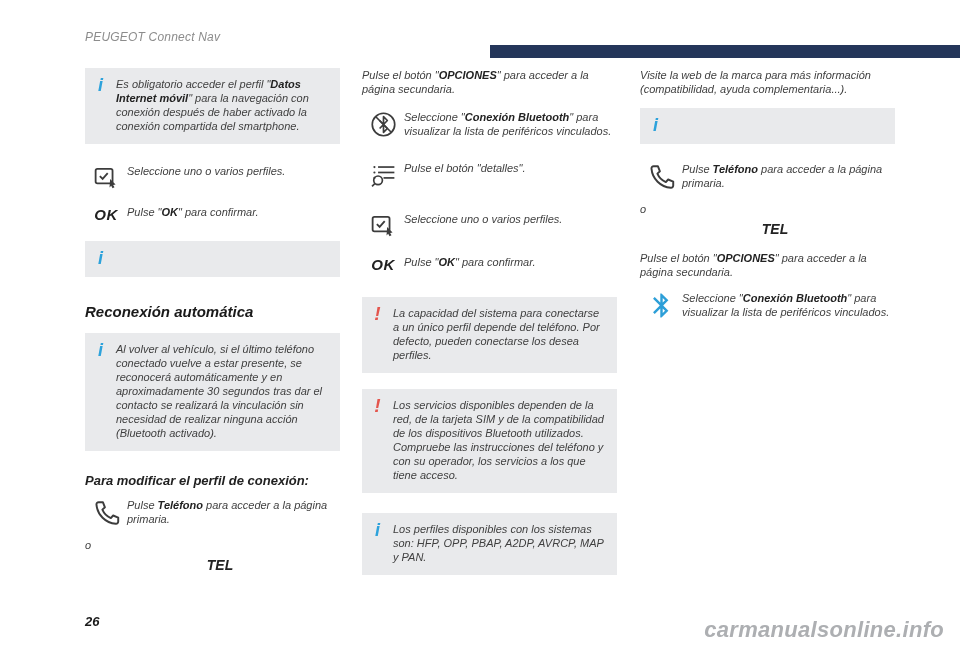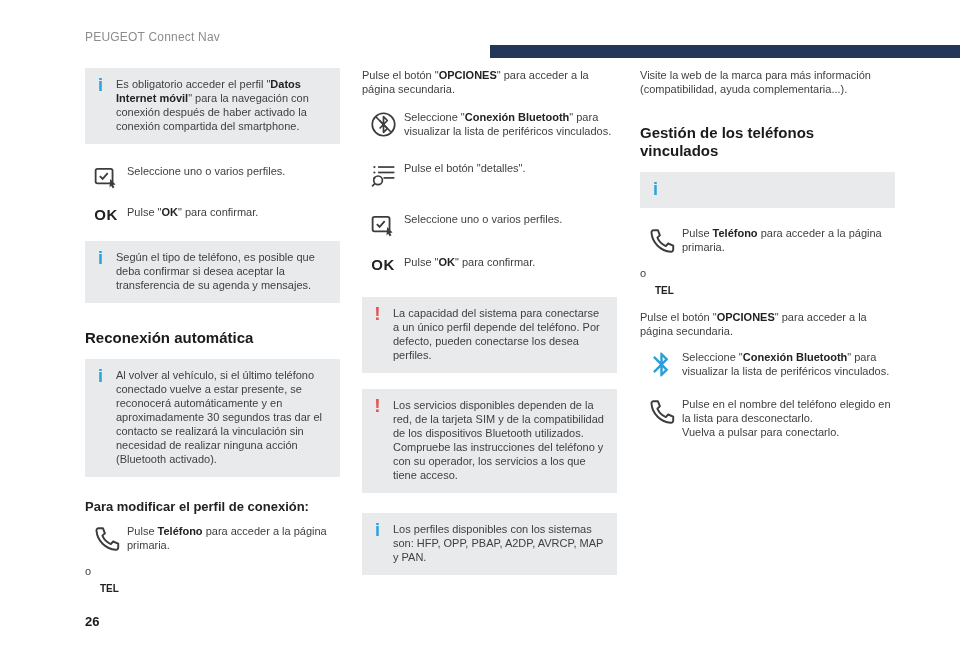--- a/index.html
+++ b/index.html
@@ -1,17 +1,17 @@
 <!DOCTYPE html>
 <html><head>
 <meta charset="utf-8">
 <style>
   * { margin:0; padding:0; box-sizing:border-box; }
   body { background:#ffffff; font-family:"Liberation Sans", sans-serif; }
-  .page { position:relative; width:960px; height:649px; background:#ffffff; overflow:hidden; color:#3f3f3f; }
+  .page { position:relative; width:960px; height:649px; background:#ffffff; overflow:hidden; color:#3f3f3f;font-style:italic; }
 
   .header-title { position:absolute; left:85px; top:30px; font-size:12px; color:#8c8c8c; letter-spacing:.2px; }
   .topbar { position:absolute; left:490px; right:0; top:45px; height:13px; background:#24365a; }
 
   .col { position:absolute; top:62px; width:255px; }
   .col1 { left:85px; }
   .col2 { left:362px; }
   .col3 { left:640px; }
 
   .body-text { font-size:11px; line-height:14px; color:#3f3f3f; }
@@ -24,21 +24,21 @@
 
   .step { display:flex; align-items:flex-start; }
   .step-icon { flex:0 0 42px; display:flex; justify-content:center; color:#3c3c3c; }
   .step-icon svg { width:29px; height:29px; }
   .ok-glyph { font-weight:bold; font-size:15px; color:#222; letter-spacing:.5px; line-height:20px; }
   .bt-blue { color:#2d9fd8; }
 
   .section-heading { font-size:15px; line-height:18px; font-weight:bold; color:#1a1a1a; }
   .bold-line { font-size:13px; font-weight:bold; color:#222; }
   .or-word { font-size:11px; color:#3f3f3f; }
-  .tel-word { font-size:10px; font-weight:bold; color:#222; margin-left:15px; }
+  .tel-word { font-size:14px; font-weight:bold; color:#222; margin-left:15px;text-align:center; }
 
   .page-num { position:absolute; left:85px; bottom:20px; font-size:13px; font-weight:bold; color:#1a1a1a;text-align:right; }
   .watermark { position:absolute; right:16px; bottom:6px; font-size:22px; font-weight:bold; color:#adafb2; letter-spacing:.3px; }
 
   .mt6{margin-top:6px}.mt10{margin-top:10px}.mt12{margin-top:12px}.mt14{margin-top:14px}
   .mt16{margin-top:16px}.mt18{margin-top:18px}.mt20{margin-top:20px}.mt22{margin-top:22px}
   .mt26{margin-top:26px}.mt28{margin-top:28px}
 </style>
 </head>
 <body>
@@ -68,21 +68,20 @@
 
     <div class="step mt12">
       <div class="step-icon">
           <span class="ok-glyph">OK</span>
         </div>
       <p class="body-text"><span>Pulse "</span><b>OK</b><span>" para confirmar.</span></p>
     </div>
 
     <div class="infobox mt16">
       <div class="glyph glyph-i">i</div>
-      <p class="body-text">Según el tipo de teléfono, es posible que deba confirmar si desea aceptar la transferencia de su agenda y mensajes.</p>
     </div>
 
     <h2 class="section-heading mt26">Reconexión automática</h2>
 
     <div class="infobox mt12">
       <div class="glyph glyph-i">i</div>
       <p class="body-text">Al volver al vehículo, si el último teléfono conectado vuelve a estar presente, se reconocerá automáticamente y en aproximadamente 30 segundos tras dar el contacto se realizará la vinculación sin necesidad de realizar ninguna acción (Bluetooth activado).</p>
     </div>
 
     <p class="bold-line mt22">Para modificar el perfil de conexión:</p>
@@ -162,21 +161,20 @@
     <div class="infobox mt20">
       <div class="glyph glyph-i">i</div>
       <p class="body-text">Los perfiles disponibles con los sistemas son: HFP, OPP, PBAP, A2DP, AVRCP, MAP y PAN.</p>
     </div>
   </div>
 
   <div class="col col3">
 
     <p class="body-text mt6">Visite la web de la marca para más información (compatibilidad, ayuda complementaria...).</p>
 
-    <h2 class="section-heading mt28">Gestión de los teléfonos vinculados</h2>
 
     <div class="infobox mt12">
       <div class="glyph glyph-i">i</div>
     </div>
 
     <div class="step mt18">
       <div class="step-icon">
         <svg viewBox="0 0 24 24" fill="none" stroke="currentColor" stroke-width="1.6" stroke-linecap="round" stroke-linejoin="round">
           <path d="M5.5 3.5H9l1.7 4.2-2.1 1.9a13 13 0 0 0 7 7l1.9-2.1 4.2 1.7v3.3a1.8 1.8 0 0 1-2 1.8A17.3 17.3 0 0 1 3.7 5.5a1.8 1.8 0 0 1 1.8-2z"></path>
         </svg>
@@ -191,24 +189,17 @@
 
     <div class="step mt12">
       <div class="step-icon bt-blue">
         <svg viewBox="0 0 24 24" fill="currentColor">
           <path d="M17.7 7.7L12 2h-1v7.6L6.4 5 5 6.4 10.6 12 5 17.6 6.4 19 11 14.4V22h1l5.7-5.7-4.3-4.3 4.3-4.3zM13 5.8l1.9 1.9L13 9.6V5.8zm1.9 10.5L13 18.2v-3.8l1.9 1.9z"></path>
         </svg>
       </div>
       <p class="body-text"><span>Seleccione "</span><b>Conexión Bluetooth</b><span>" para visualizar la lista de periféricos vinculados.</span></p>
     </div>
 
-    <div class="step mt18">
-      <div class="step-icon">
-        <svg viewBox="0 0 24 24" fill="none" stroke="currentColor" stroke-width="1.6" stroke-linecap="round" stroke-linejoin="round">
-          <path d="M5.5 3.5H9l1.7 4.2-2.1 1.9a13 13 0 0 0 7 7l1.9-2.1 4.2 1.7v3.3a1.8 1.8 0 0 1-2 1.8A17.3 17.3 0 0 1 3.7 5.5a1.8 1.8 0 0 1 1.8-2z"></path>
-        </svg>
-      </div>
-      <p class="body-text"><span>Pulse en el nombre del teléfono elegido en la lista para desconectarlo.</span><br><span>Vuelva a pulsar para conectarlo.</span></p>
-    </div>
   </div>
 
   <div class="page-num">26</div>
+  <div class="watermark">carmanualsonline.info</div>
 </div>
 
 </body></html>

